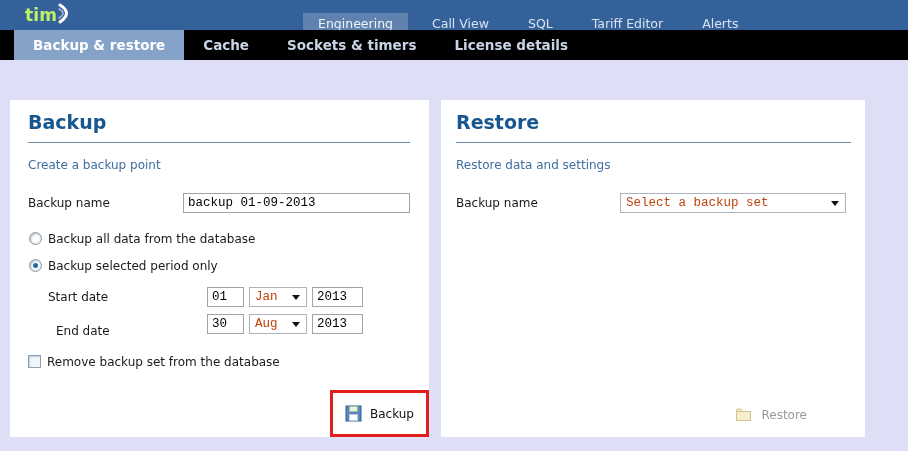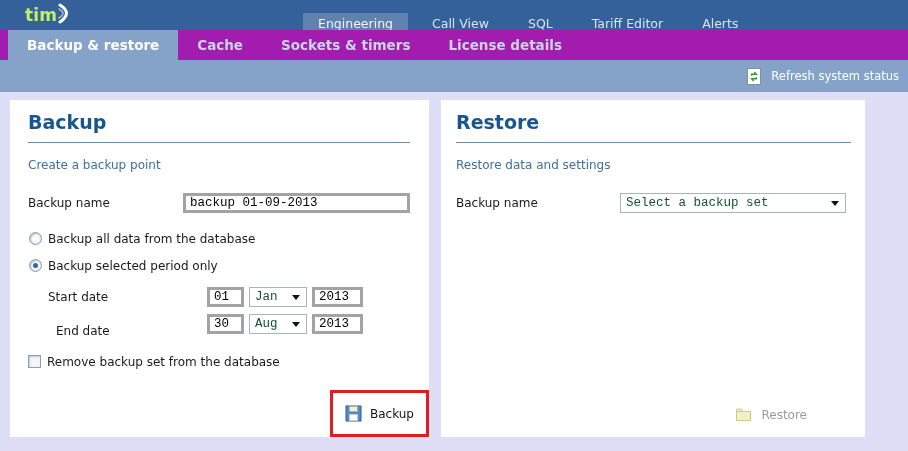--- a/index.html
+++ b/index.html
@@ -15,21 +15,21 @@
   .topbar { position:absolute; top:0; left:0; width:908px; height:30px; background:#35619b; }
   .logo { position:absolute; left:25px; top:3px; height:24px; display:flex; align-items:center; color:#bef264; font-size:17px; letter-spacing:0.2px; }
   .logo b { font-weight:bold; }
   .logo .swoosh { margin-left:1px; margin-top:2px; }
   .top-tabs { position:absolute; left:303px; top:0; height:30px; display:flex; }
   .top-tab { margin-top:13px; height:23px; line-height:22px; padding:0 15px; margin-right:9px;
              color:#d9e2ee; font-size:12.5px; cursor:default; white-space:nowrap; }
   .top-tab.active { background:#5f83ae; color:#f0f4fa; }
 
   
-  .subnav { position:absolute; top:30px; left:0; width:908px; height:30px; background:#a21caf; display:flex; padding-left:8px; }
+  .subnav { position:absolute; top:30px; left:0; width:908px; height:30px; background:#000000; display:flex; padding-left:14px; }
   .sub-tab { height:30px; line-height:30px; padding:0 19px; font-weight:bold; font-size:13.5px; color:#c9d5e6; cursor:default; white-space:nowrap; }
   .sub-tab.active { background:#85a3c8; color:#ffffff; }
 
   
   .statusbar { position:absolute; top:60px; left:0; width:908px; height:32px; background:#85a3c8; }
   .refresh { position:absolute; right:9px; top:7px; height:18px; display:flex; align-items:center; gap:9px; color:#ffffff; font-size:11.5px; cursor:default; }
 
   
   .panel { position:absolute; top:100px; background:#ffffff; }
   .panel-left  { left:10px;  width:419px; height:337px;padding-left:46px; }
@@ -37,28 +37,28 @@
   .panel-title { position:absolute; left:18px; top:11px; font-size:19px; font-weight:bold; color:#17568f; }
   .panel-right .panel-title { left:15px; }
   .panel-rule { position:absolute; left:18px; right:19px; top:42px; border-top:1px solid #6b8bab; }
   .panel-right .panel-rule { left:15px; right:14px; }
   .panel-sub { position:absolute; left:18px; top:58px; font-size:12px; color:#3f6f9f; }
   .panel-right .panel-sub { left:15px; }
 
   .field-label { position:absolute; font-size:12px; color:#1a1a1a; }
 
   .text-input {
-    position:absolute; height:20px; border:3px solid #a3a3a3; background:#fff;
+    position:absolute; height:20px; border:1px solid #a3a3a3; background:#fff;
     font-family:"Liberation Mono","DejaVu Sans Mono",monospace; font-size:12.5px; color:#000;
     padding:0 4px; outline:none;
   }
 
   
   .dd { position:absolute; height:20px; border:1px solid #abb4bc; background:#fff; display:flex; align-items:center; cursor:default; }
-  .dd .dd-text { font-family:"Liberation Mono","DejaVu Sans Mono",monospace; font-size:12.5px; color:#14532d; padding-left:5px; flex:1; white-space:nowrap; overflow:hidden; }
+  .dd .dd-text { font-family:"Liberation Mono","DejaVu Sans Mono",monospace; font-size:12.5px; color:#c2410c; padding-left:5px; flex:1; white-space:nowrap; overflow:hidden; }
   .dd .dd-arrow { width:0; height:0; border-left:4px solid transparent; border-right:4px solid transparent; border-top:5px solid #111; margin-right:6px; flex:none; }
 
   
   .radio { position:absolute; width:13px; height:13px; border-radius:50%;
            border:1px solid #8d9aa8; background:radial-gradient(circle at 35% 35%, #ffffff 40%, #dde3e8);
            box-shadow:inset 1px 1px 2px rgba(110,125,140,.55); }
   .radio.checked::after { content:""; position:absolute; left:3px; top:3px; width:5px; height:5px; border-radius:50%;
            background:radial-gradient(circle at 35% 35%, #6aa0d8, #1d5globalThis), #1d5a9e; background:#2a66a8; }
   .checkbox { position:absolute; width:13px; height:13px; border:1px solid #8ba0b5; background:#f3f6f9;
            box-shadow:inset 1px 1px 2px rgba(130,150,170,.45); }
@@ -95,32 +95,20 @@
     </div>
   </div>
 
   <div class="subnav">
     <div class="sub-tab active">Backup &amp; restore</div>
     <div class="sub-tab">Cache</div>
     <div class="sub-tab">Sockets &amp; timers</div>
     <div class="sub-tab">License details</div>
   </div>
 
-  <div class="statusbar">
-    <div class="refresh">
-      <span style="display:inline-flex;">
-        <svg width="16" height="17" viewBox="0 0 16 17">
-          <rect x="1.5" y="0.5" width="13" height="16" fill="#ffffff" stroke="#8b8f94"></rect>
-          <path d="M5 6.2 h5.2 l-1.9 -2.2 M5 6.2 l1.2 1.4" fill="none" stroke="#2f9e38" stroke-width="1.5"></path>
-          <path d="M11 10.8 h-5.2 l1.9 2.2 M11 10.8 l-1.2 -1.4" fill="none" stroke="#2f9e38" stroke-width="1.5"></path>
-        </svg>
-      </span>
-      <span>Refresh system status</span>
-    </div>
-  </div>
 
   <div class="panel panel-left">
     <div class="panel-title">Backup</div>
     <div class="panel-rule"></div>
     <div class="panel-sub">Create a backup point</div>
 
     <div class="field-label" style="left:18px; top:96px;">Backup name</div>
     <input class="text-input" style="left: 173px; top: 93px; width: 227px;" type="text" value="backup 01-09-2013">
 
     <div class="radio" style="left:19px; top:132px;"></div>

